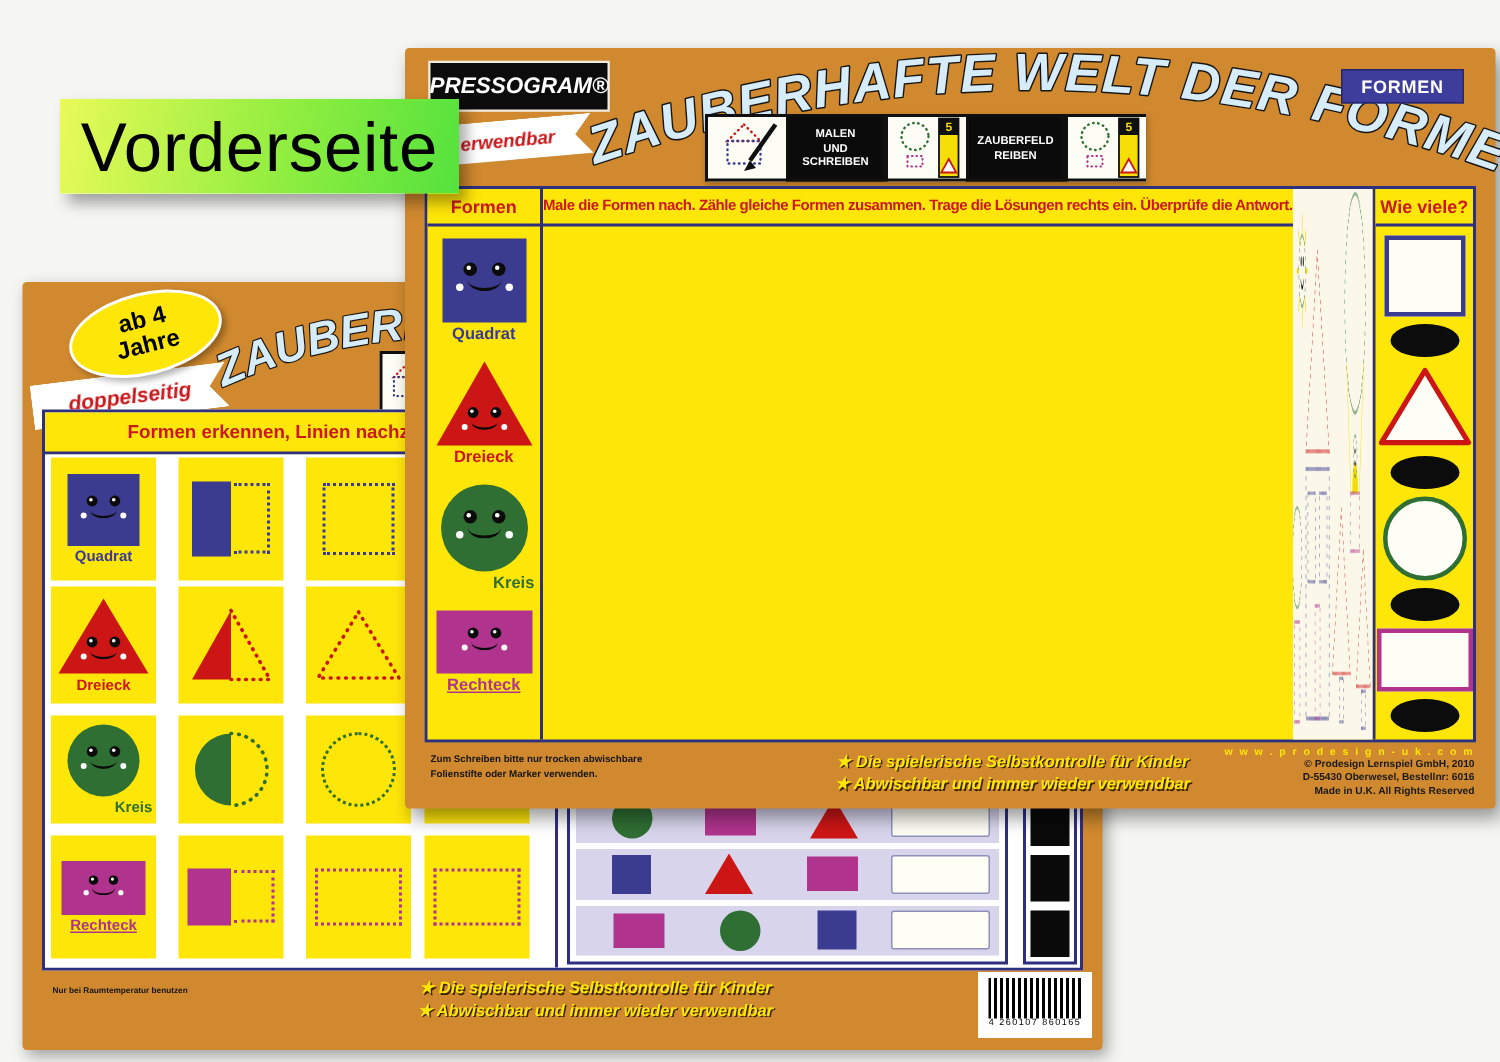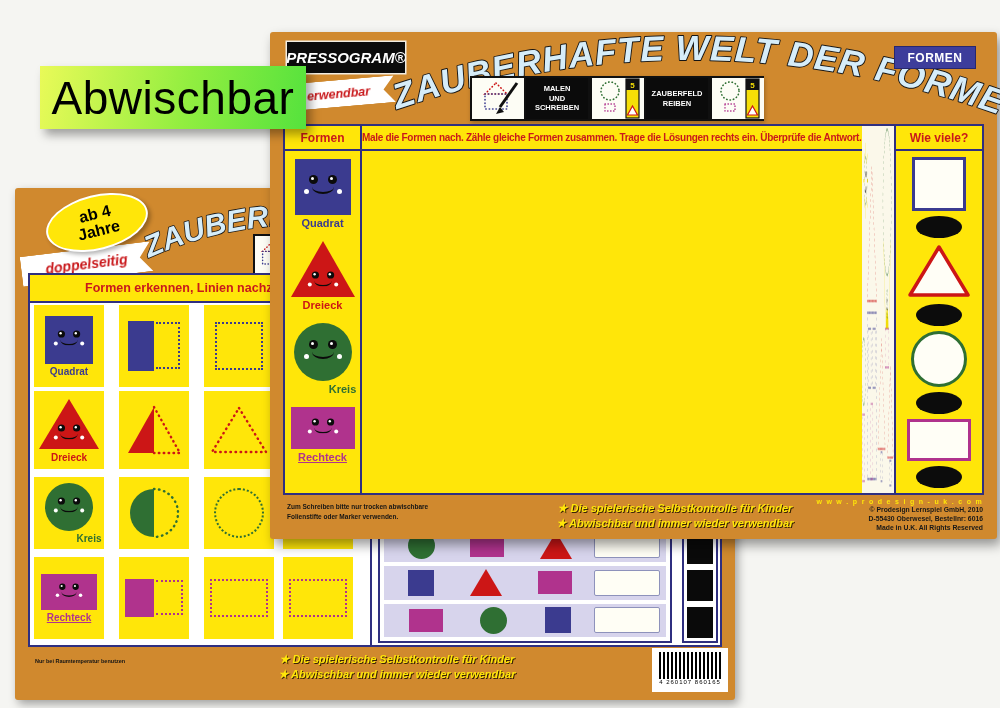--- a/index.html
+++ b/index.html
@@ -64,21 +64,21 @@
   .shape-group { display:flex; flex-direction:column; align-items:center; margin-bottom:12px; }
   .shape-group .lbl { font-size:11px; font-weight:bold; margin-top:2px; }
   .lbl-blue{color:#3b3b8f;} .lbl-red{color:#cc1616;} .lbl-green{color:#2f6f33;padding-left:40px;} .lbl-mag{color:#b0338d;text-decoration:underline;}
 
   .fc-center { flex:1; min-width:0; display:flex; flex-direction:row; }
   .fc-instruction { height:25px; border-bottom:2px solid #2f2f80; background:#ffe609; color:#c9191c;
     font-weight:bold; font-size:10px; letter-spacing:-.3px; display:flex; align-items:center; justify-content:center; white-space:nowrap; }
   .fc-scene { flex:1; background:#fbf8ea; position:relative; }
   .fc-scene svg { position:absolute; inset:0; width:100%; height:100%; }
 
-  .fc-answers { width:88px; border-left:2px solid #2f2f80; display:flex; flex-direction:column; }
+  .fc-answers { width:67px; border-left:2px solid #2f2f80; display:flex; flex-direction:column; }
   .fc-ans-body { flex:1; display:flex; flex-direction:column; align-items:center; padding-top:6px; gap:5px; }
   .o-square { width:54px; height:54px; background:#fffef6; border:3px solid #3b3b8f; }
   .o-circle { width:56px; height:56px; background:#fffef6; border:3px solid #2f6f33; border-radius:50%; }
   .o-rect   { width:64px; height:42px; background:#fffef6; border:3px solid #b0338d; }
   .o-ellipse{ width:46px; height:22px; background:#0c0c0c; border-radius:50%; }
 
   .fc-footnote { left:17px; top:470px; font-size:6.5px; font-weight:bold; color:#151515; line-height:1.5; }
   .fc-bullets  { left:280px; top:469px; width:250px; text-align:center; color:#ffe609; font-weight:bold; font-style:italic;
     font-size:11px; line-height:1.35; text-shadow:1px 1px 0 #3a2405; }
   .fc-credits  { right:14px; top:466px; text-align:right; }
@@ -517,13 +517,13 @@
     <div>★ Abwischbar und immer wieder verwendbar</div>
   </div>
   <div class="fc-credits">
     <div class="web">w w w . p r o d e s i g n - u k . c o m</div>
     <div class="line">© Prodesign Lernspiel GmbH, 2010</div>
     <div class="line">D-55430 Oberwesel, Bestellnr: 6016</div>
     <div class="line">Made in U.K.  All Rights Reserved</div>
   </div>
 </div>
 
-<div id="vorderseite">Abwischbar</div>
+<div id="vorderseite">Vorderseite</div>
 
 </body></html>

